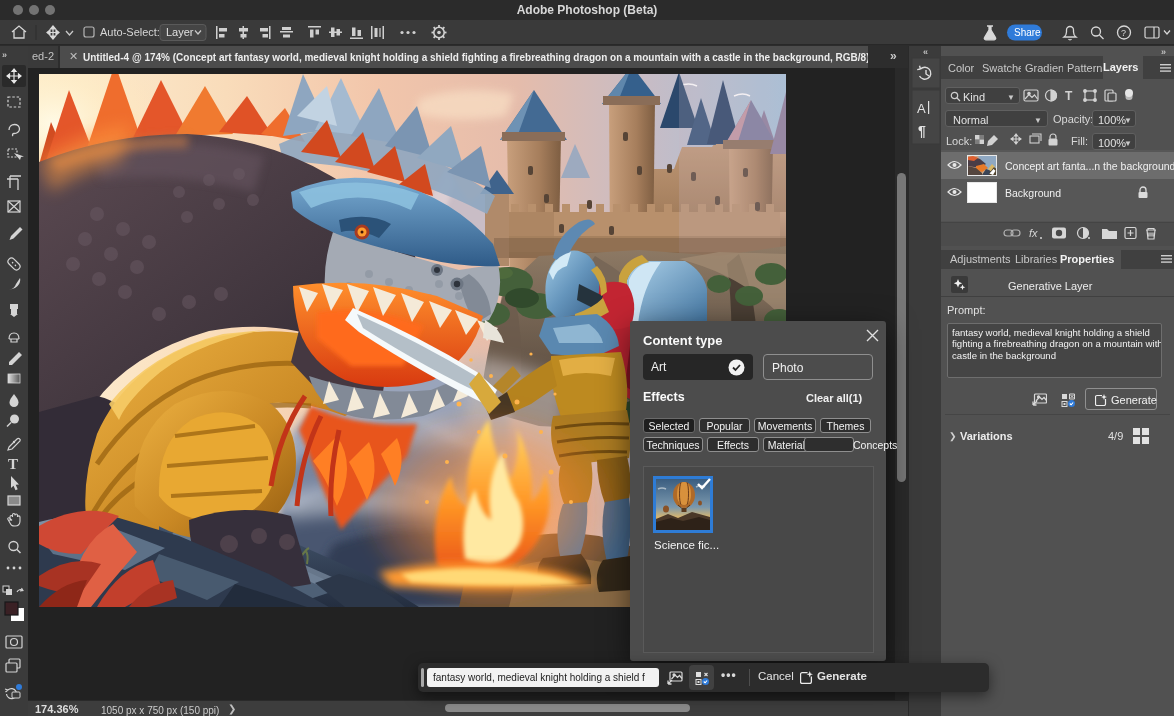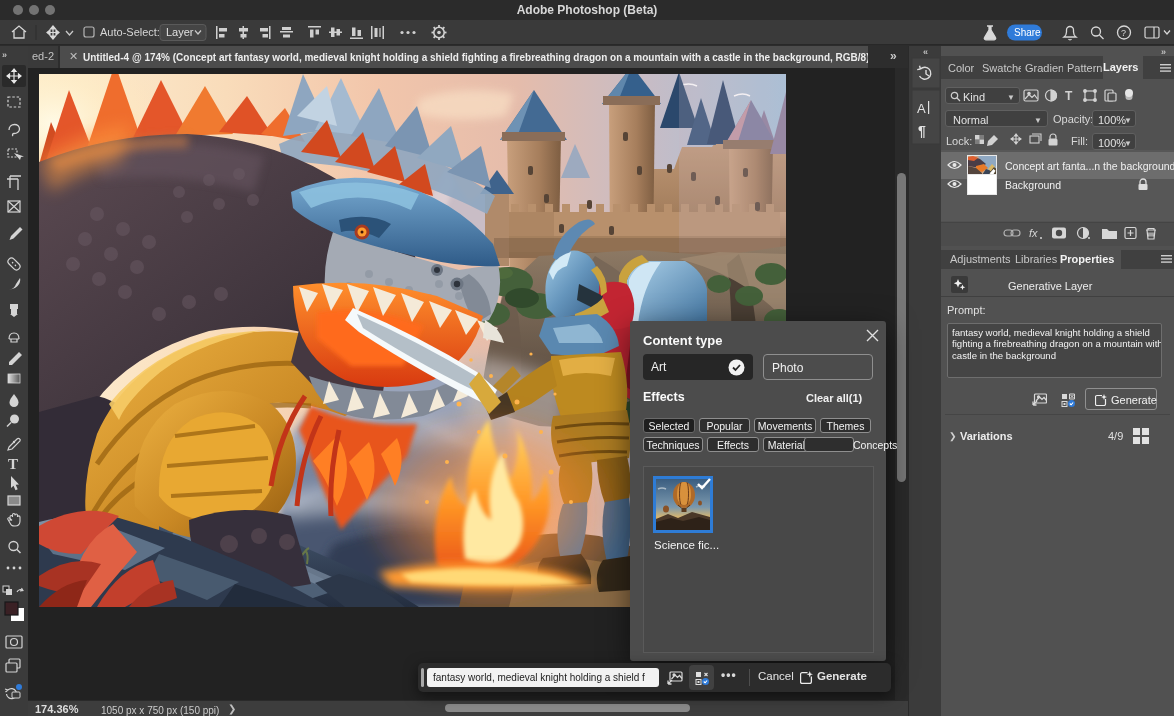--- a/index.html
+++ b/index.html
@@ -59,21 +59,21 @@
   border-radius:3px; color:#f2f2f2; font-size:11px; text-align:center; line-height:20px; }
 
 #dialog { left:630px; top:321px; width:256px; height:340px; background:#4c4c4c;
   border-radius:3px; box-shadow:0 8px 30px rgba(0,0,0,.55); color:#ececec; }
 #dialog h3 { position:absolute; left:13px; top:12px; font-size:13px; color:#fafafa; }
 .cbtn { position:absolute; top:33px; width:110px; height:26px; border-radius:4px; font-size:12px; color:#f0f0f0; }
 .tag { position:absolute; border:1px solid #8f8f8f; border-radius:3px; background:#2e2e2e;
   font-size:10.5px; color:#f2f2f2; text-align:center; }
 #fxpanel { position:absolute; left:13px; top:145px; width:231px; height:187px; background:#484848; border:1px solid #5a5a5a; }
 
-#taskbar { left:418px; top:663px; width:473px; height:29px; background:#2c2c2c; border-radius:5px;
+#taskbar { left:418px; top:663px; width:571px; height:29px; background:#2c2c2c; border-radius:5px;
   box-shadow:0 4px 14px rgba(0,0,0,.5); }
 #tb-input { position:absolute; left:9px; top:5px; width:232px; height:19px; background:#f2f2f2;
   border-radius:3px; color:#1c1c1c; font-size:10px; line-height:19px; padding-left:6px; white-space:nowrap; overflow:hidden; }
 .tbt { position:absolute; top:7px; font-size:11.5px; color:#e4e4e4; }
 </style>
 </head>
 <body>
 <div id="app">
 
   <div id="options" class="abs">
@@ -798,21 +798,21 @@
           <path d="M0 1 L5 0 10 2 6 5 0 4 Z" fill="#e06030"></path>
           <path d="M8 10 L16 8 20 12 14 16 8 14 Z" fill="#e87a28"></path>
           <path d="M0 10 L8 12 14 17 14 19 0 19 Z" fill="#54453e"></path>
           <path d="M14 19 l4 -6 6 2 4 -3 v7 z" fill="#3a4456"></path>
           <path d="M20 13 l4 -5 3 3 -3 5 z" fill="#d8b868"></path>
           <path d="M22 16 l4 -5 2 2 v6 h-7 z" fill="#50432e"></path>
           <path d="M21.5 17.5 l4 -4.5 2 1.8 -2.5 4.2 z" fill="#ffffff"></path>
         </svg></div>
         <div class="lname">Concept art fanta...n the background</div>
       </div>
-      <div class="lrow" style="top:21px;">
+      <div class="lrow" style="top:29px;">
         <svg class="abs" style="left:6px;top:8px;" width="15" height="10">
             <path d="M1 5 q6.5 -7 13 0 q-6.5 7 -13 0z" fill="none" stroke="#e8e8e8" stroke-width="1.2"></path>
             <circle cx="7.5" cy="5" r="2" fill="#e8e8e8"></circle>
           </svg>
         <div class="lthumb" style="background:#ffffff;"></div>
         <div class="lname">Background</div>
         <svg class="abs" style="left:196px;top:7px;" width="12" height="13">
             <path d="M3 6 v-2 a3 3 0 0 1 6 0 v2" fill="none" stroke="#dcdcdc" stroke-width="1.3"></path>
             <rect x="1.5" y="6" width="9" height="6" rx="1" fill="#dcdcdc"></rect>
           </svg>

